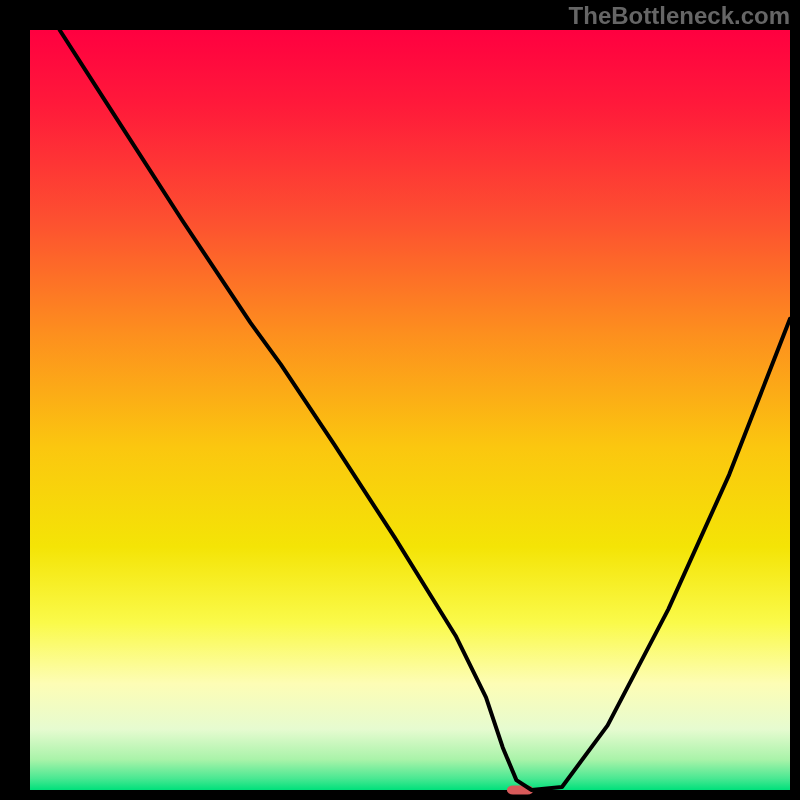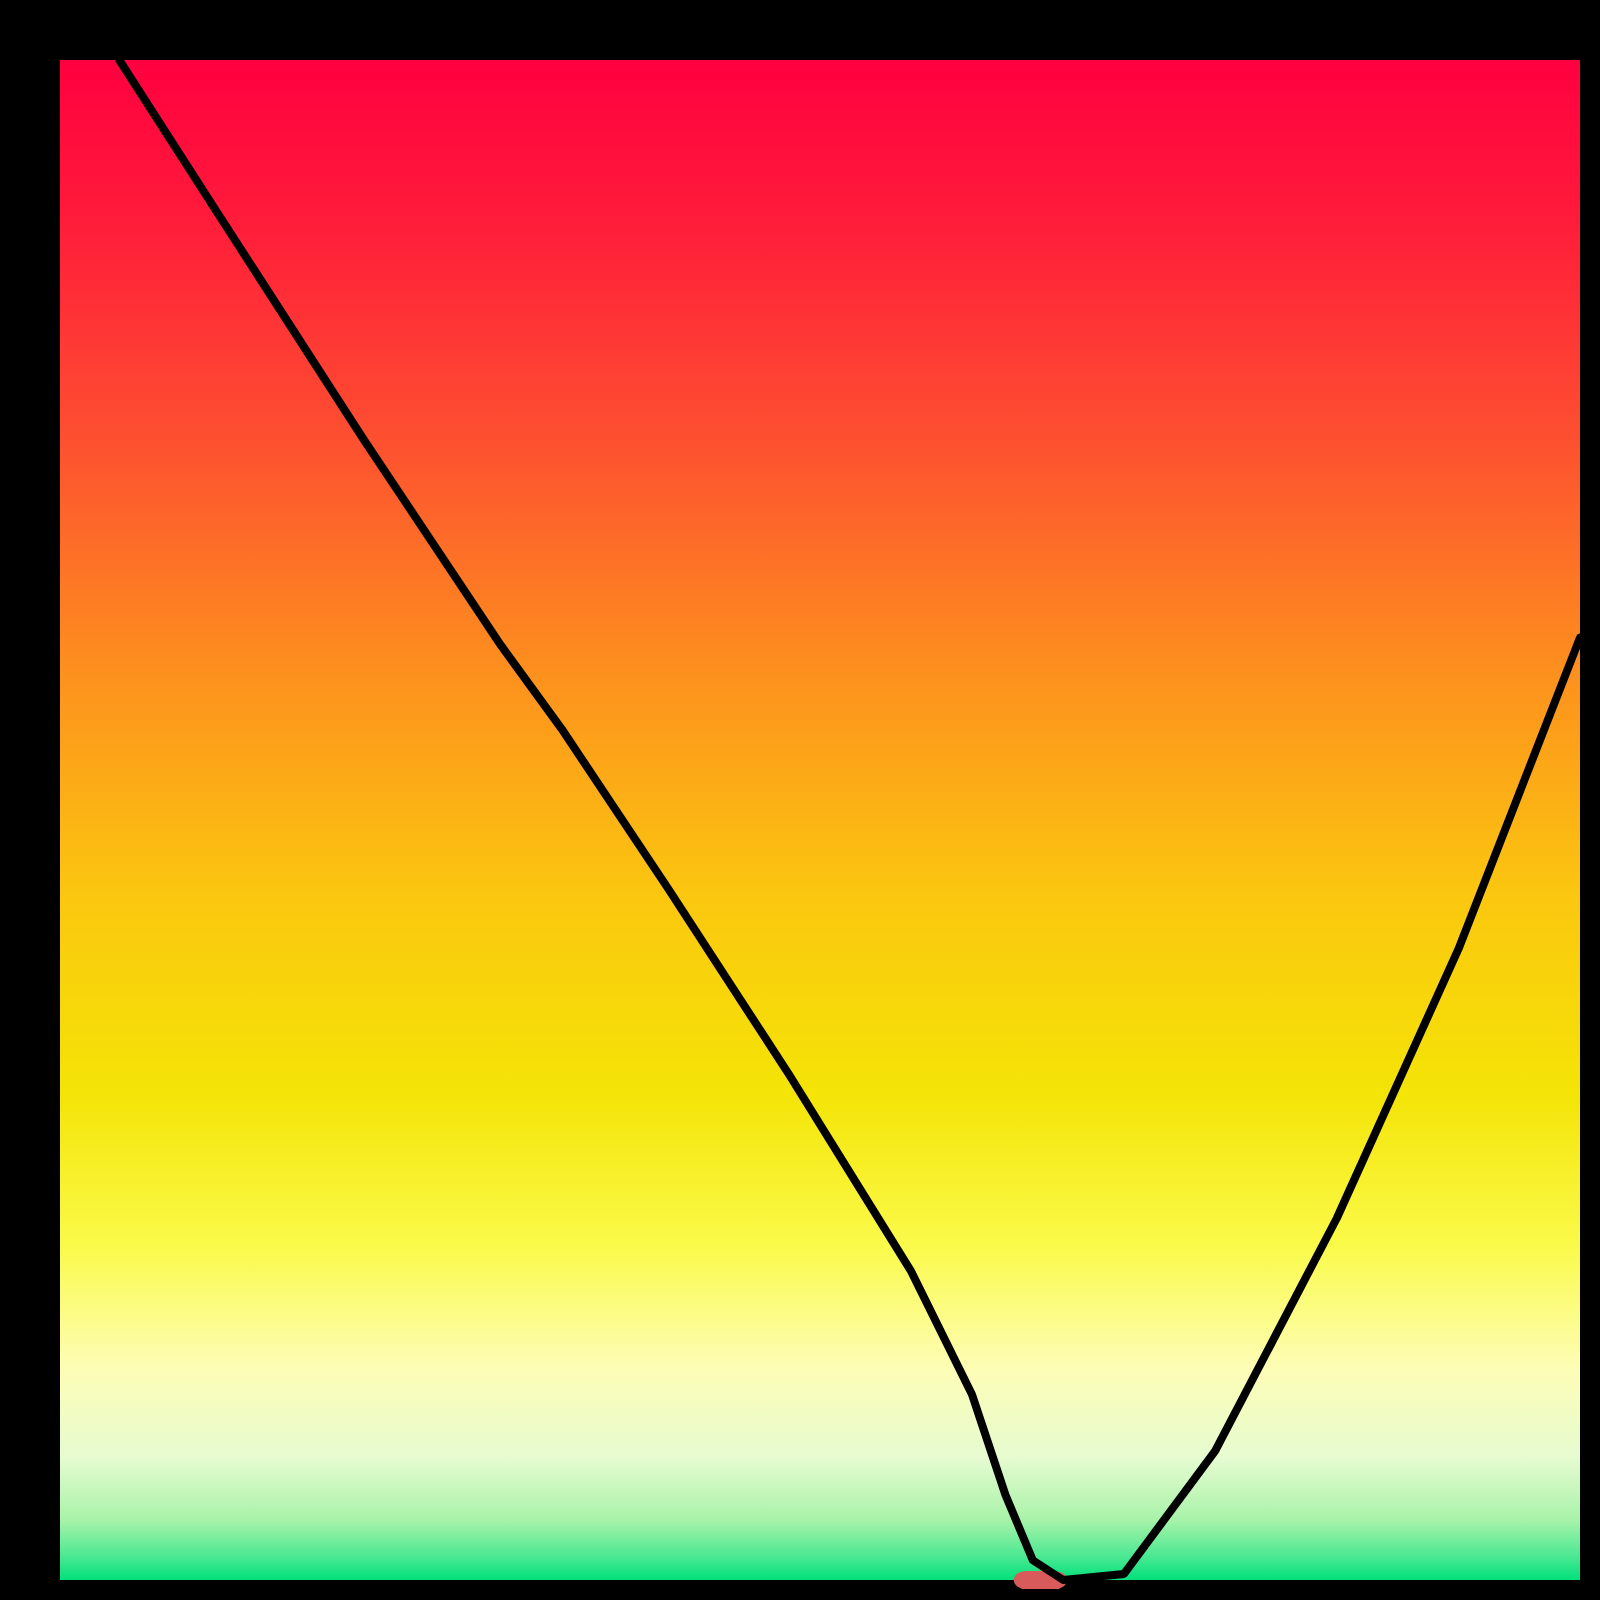--- a/index.html
+++ b/index.html
@@ -29,20 +29,21 @@
   svg {
     position: absolute;
     top: 0;
     left: 0;
   }
 </style>
 </head>
 <body>
 
 <div class="chart-wrap">
+  <div class="watermark">TheBottleneck.com</div>
   <svg id="chart-svg" width="800" height="800">
     <defs>
       <linearGradient id="bg-grad" x1="0" y1="0" x2="0" y2="1">
           <stop offset="0%" stop-color="#ff0040"></stop>
           <stop offset="10%" stop-color="#ff1a3a"></stop>
           <stop offset="25%" stop-color="#fd5030"></stop>
           <stop offset="40%" stop-color="#fd8f1e"></stop>
           <stop offset="55.00000000000001%" stop-color="#fbc70f"></stop>
           <stop offset="68%" stop-color="#f4e406"></stop>
           <stop offset="78%" stop-color="#fafa4a"></stop>

